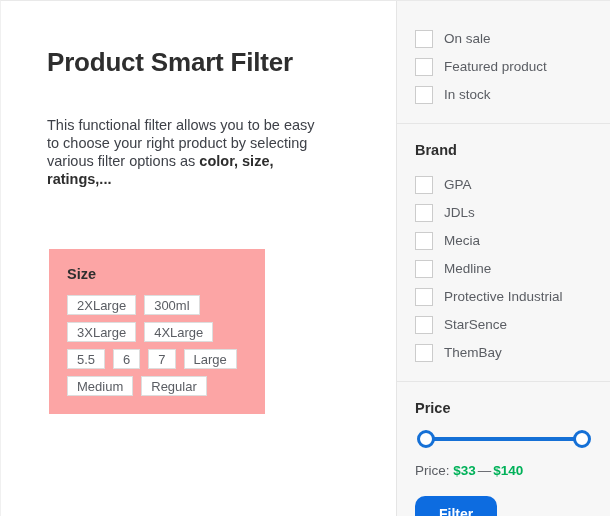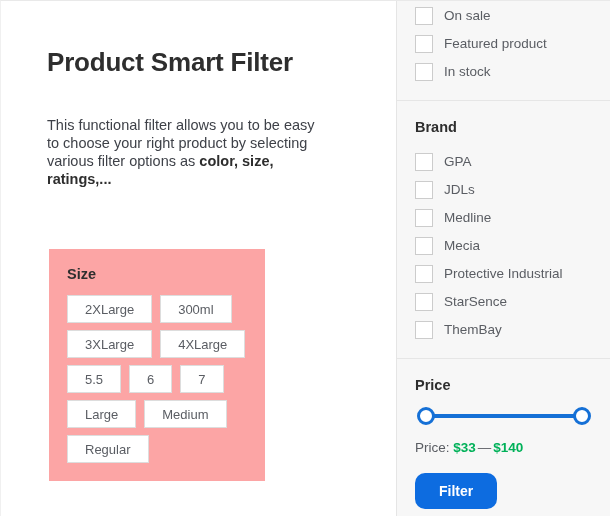--- a/index.html
+++ b/index.html
@@ -79,22 +79,22 @@
   .size-rows {
     display: flex;
     flex-wrap: wrap;
     gap: 7px 8px;
     width: 190px;
   }
   .size-chip {
     display: inline-flex;
     align-items: center;
     justify-content: center;
-    height: 28px;
-    padding: 0 17px;
+    height: 20px;
+    padding: 0 9px;
     background: #ffffff;
     border: 1px solid #dddddd;
     color: #5a5d63;
     font-size: 13px;
     line-height: 1;
     box-sizing: border-box;
     cursor: pointer;
     white-space: nowrap;
   }
 
@@ -105,21 +105,21 @@
     background: #f7f7f7;
     border-left: 1px solid #e5e5e5;
     box-sizing: border-box;
     position: relative;
   }
   .widget {
     padding: 0 18px;
     box-sizing: border-box;
   }
   .widget.first {
-    padding-top: 1px;
+    padding-top: 24px;
     padding-bottom: 14px;
   }
   .widget.bordered {
     border-top: 1px solid #e6e6e6;
     padding-top: 17px;
     padding-bottom: 14px;
   }
   .widget-title {
     font-size: 14.5px;
     font-weight: bold;
@@ -261,25 +261,25 @@
       <div class="check-row">
         <span class="checkbox"></span>
         <span class="check-label">GPA</span>
       </div>
       <div class="check-row">
         <span class="checkbox"></span>
         <span class="check-label">JDLs</span>
       </div>
       <div class="check-row">
         <span class="checkbox"></span>
+        <span class="check-label">Mecia</span>
+      </div>
+      <div class="check-row">
+        <span class="checkbox"></span>
         <span class="check-label">Medline</span>
-      </div>
-      <div class="check-row">
-        <span class="checkbox"></span>
-        <span class="check-label">Mecia</span>
       </div>
       <div class="check-row">
         <span class="checkbox"></span>
         <span class="check-label">Protective Industrial</span>
       </div>
       <div class="check-row">
         <span class="checkbox"></span>
         <span class="check-label">StarSence</span>
       </div>
       <div class="check-row">

